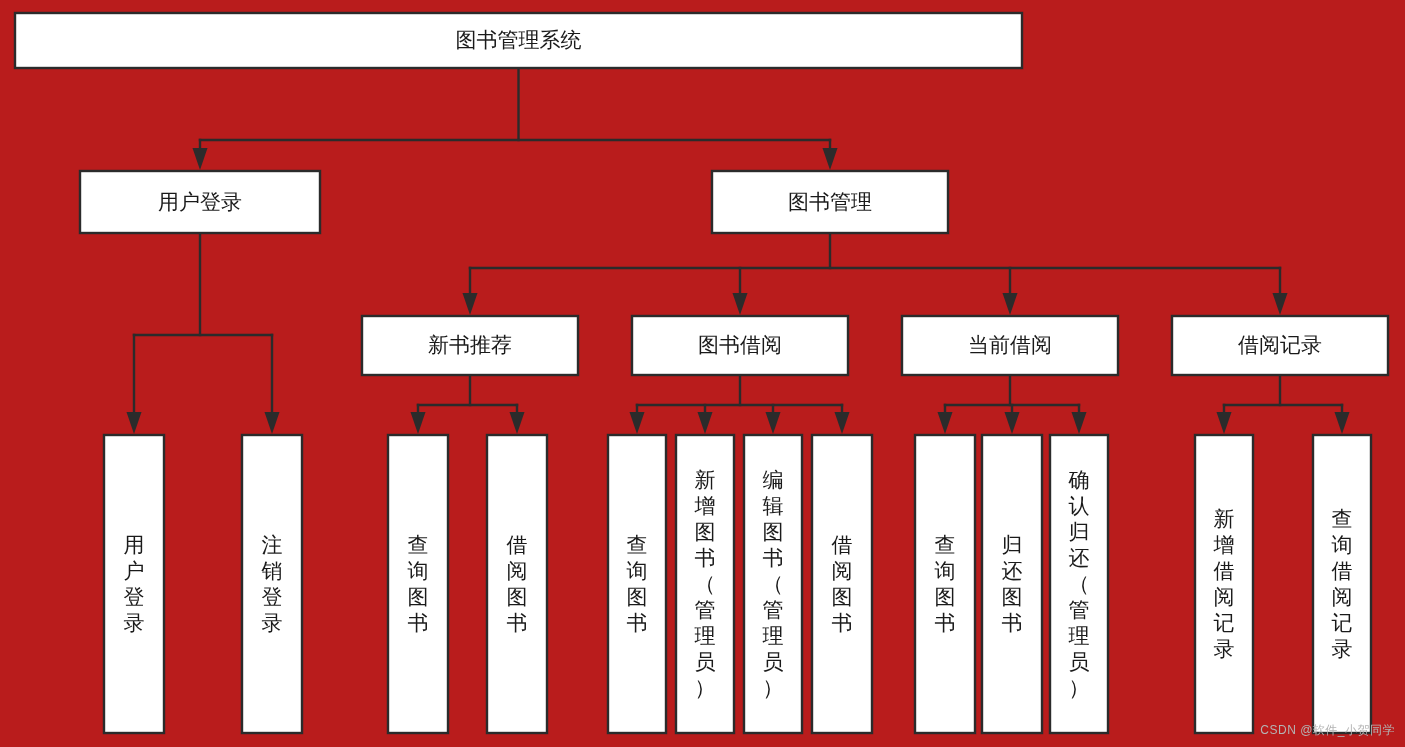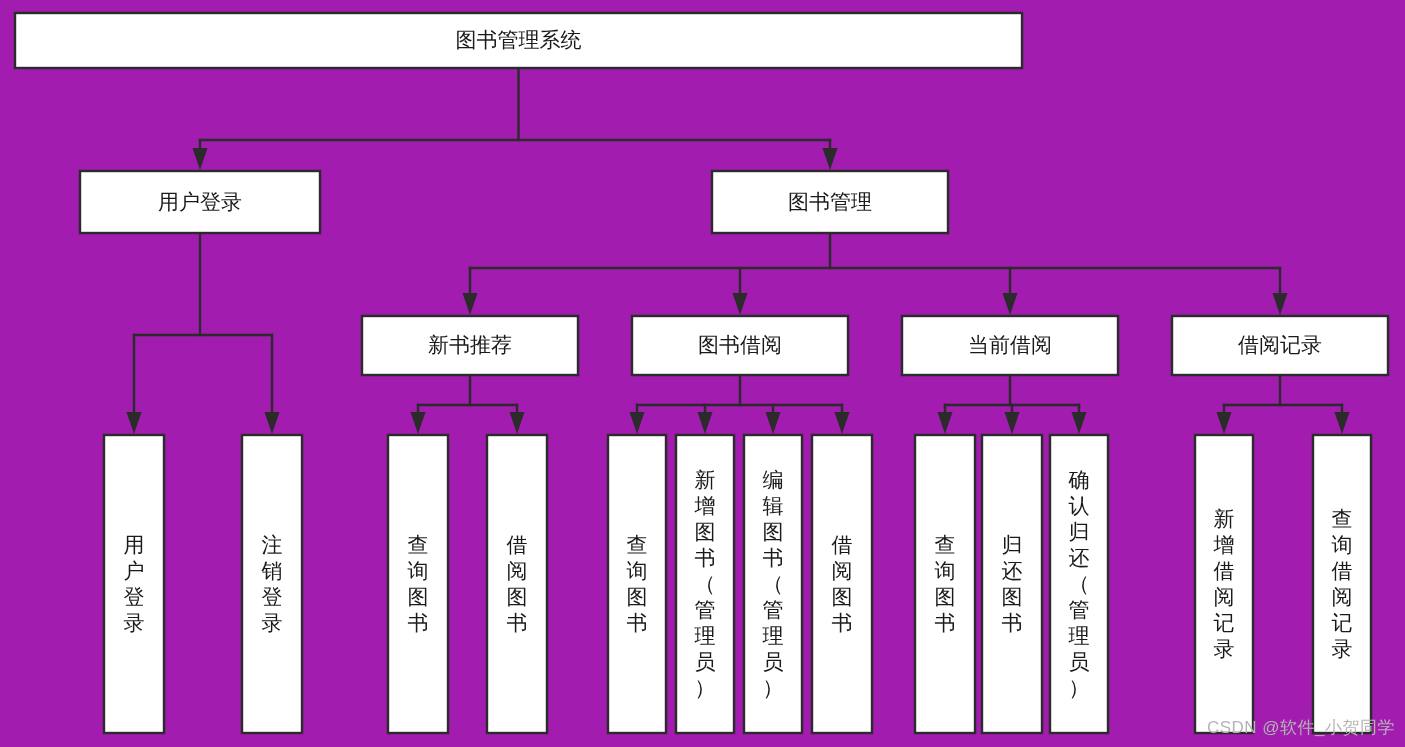--- a/index.html
+++ b/index.html
@@ -7,21 +7,21 @@
     padding: 0;
     background: #ffffff;
   }
   body {
     font-family: "Liberation Sans", "DejaVu Sans", sans-serif;
   }
   #diagram-root {
     position: relative;
     width: 1405px;
     height: 747px;
-    background: #a21caf;
+    background: #b91c1c;
     overflow: hidden;
   }
   svg#tree-svg {
     position: absolute;
     left: 0;
     top: 0;
     width: 1405px;
     height: 747px;
     display: block;
   }
@@ -51,21 +51,21 @@
     fill: #1a1a1a;
     font-family: "Liberation Sans", "DejaVu Sans", sans-serif;
     font-size: 21px;
     text-anchor: middle;
   }
   .watermark {
     position: absolute;
     right: 10px;
     bottom: 8px;
     font-family: "Liberation Sans", "DejaVu Sans", sans-serif;
-    font-size: 17px;
+    font-size: 12px;
     color: #b4b4b4;
     letter-spacing: 0.5px;
     white-space: nowrap;
     user-select: none;
   }
 </style>
 </head>
 <body>
 
 <div id="diagram-root">

